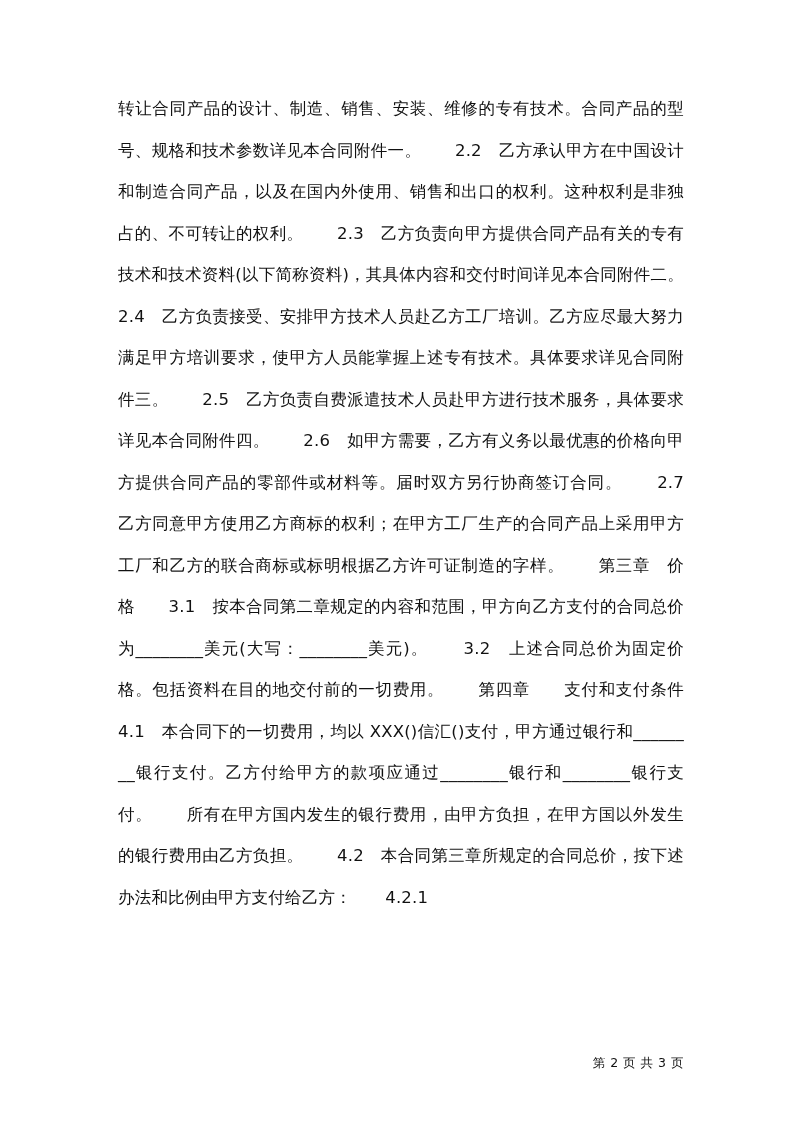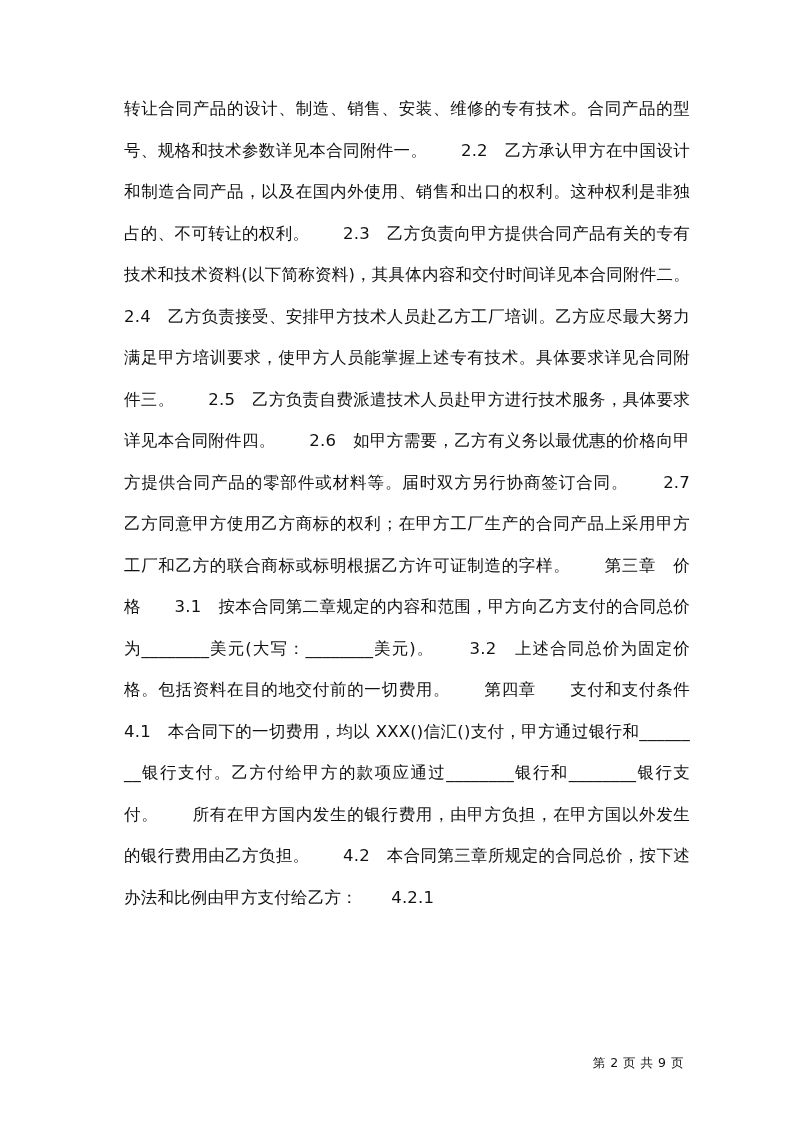--- a/index.html
+++ b/index.html
@@ -21,21 +21,20 @@
     top: 0;
     width: 800px;
     height: 1132px;
     background: #ffffff;
   }
   .content {
     position: absolute;
     left: 118px;
     top: 88px;
     width: 566px;
-    margin-left: 6px;
   }
   .para {
     font-size: 16.5px;
     line-height: 41.5px;
     text-align: justify;
     text-justify: inter-ideograph;
     letter-spacing: 0.2px;
     word-break: break-all;
     margin: 0;
     color: #111111;
@@ -51,14 +50,14 @@
     letter-spacing: 0.5px;
   }
 </style>
 </head>
 <body>
 
 <div class="page">
   <div class="content">
     <p class="para">转让合同产品的设计、制造、销售、安装、维修的专有技术。合同产品的型号、规格和技术参数详见本合同附件一。　　2.2　乙方承认甲方在中国设计和制造合同产品，以及在国内外使用、销售和出口的权利。这种权利是非独占的、不可转让的权利。　　2.3　乙方负责向甲方提供合同产品有关的专有技术和技术资料(以下简称资料)，其具体内容和交付时间详见本合同附件二。　　2.4　乙方负责接受、安排甲方技术人员赴乙方工厂培训。乙方应尽最大努力满足甲方培训要求，使甲方人员能掌握上述专有技术。具体要求详见合同附件三。　　2.5　乙方负责自费派遣技术人员赴甲方进行技术服务，具体要求详见本合同附件四。　　2.6　如甲方需要，乙方有义务以最优惠的价格向甲方提供合同产品的零部件或材料等。届时双方另行协商签订合同。　　2.7　乙方同意甲方使用乙方商标的权利；在甲方工厂生产的合同产品上采用甲方工厂和乙方的联合商标或标明根据乙方许可证制造的字样。　　第三章　价格　　3.1　按本合同第二章规定的内容和范围，甲方向乙方支付的合同总价为________美元(大写：________美元)。　　3.2　上述合同总价为固定价格。包括资料在目的地交付前的一切费用。　　第四章　　支付和支付条件　　4.1　本合同下的一切费用，均以 XXX()信汇()支付，甲方通过银行和________银行支付。乙方付给甲方的款项应通过________银行和________银行支付。　　所有在甲方国内发生的银行费用，由甲方负担，在甲方国以外发生的银行费用由乙方负担。　　4.2　本合同第三章所规定的合同总价，按下述办法和比例由甲方支付给乙方：　　4.2.1</p>
   </div>
-  <div class="footer">第 2 页 共 9 页</div>
+  <div class="footer">第 2 页 共 3 页</div>
 </div>
 
 </body></html>

